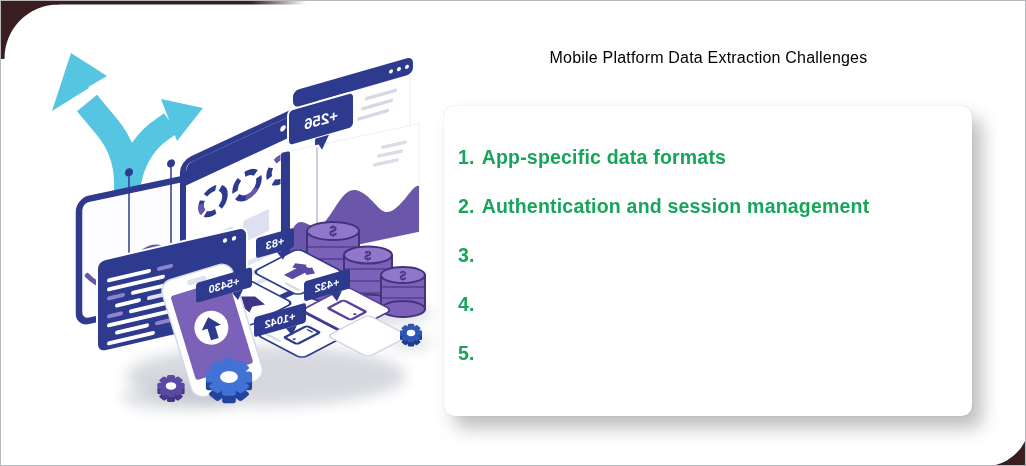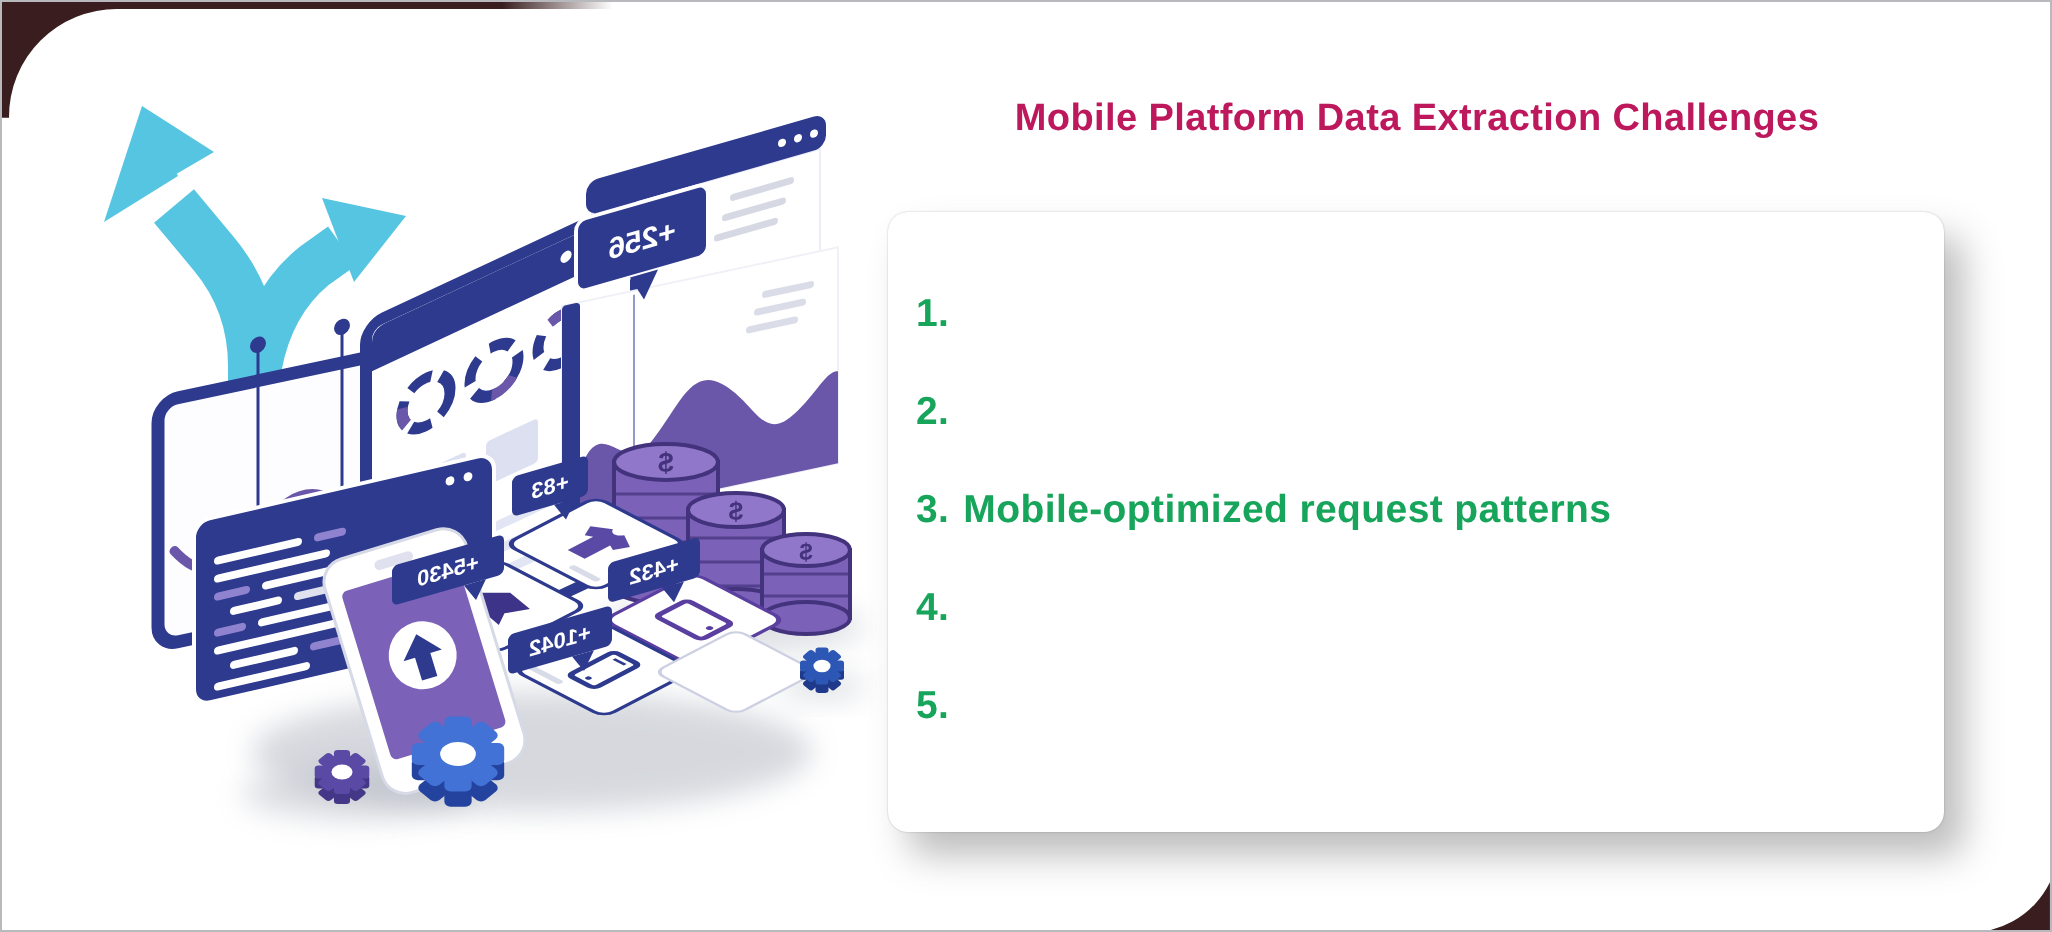--- a/index.html
+++ b/index.html
@@ -5,21 +5,21 @@
   html,body{margin:0;padding:0;background:#ffffff;}
   .stage{
     position:relative;width:1026px;height:466px;overflow:hidden;
     background:#ffffff;box-sizing:border-box;border:1px solid #b7b9bd;
     font-family:"Liberation Sans",sans-serif;
   }
   .frame-svg{position:absolute;inset:0;pointer-events:none;}
   .illu{position:absolute;left:30px;top:30px;width:410px;height:405px;}
   .title{
     position:absolute;left:440px;top:48px;width:535px;height:32px;
-    text-align:center;font-size:19px;font-weight:700;color:#be185d;
+    text-align:center;font-size:16px;font-weight:400;color:#000000;
     letter-spacing:.2px;
   }
   .card{
     position:absolute;left:443px;top:105px;width:528px;height:310px;
     background:#ffffff;border-radius:10px;
     box-shadow:0 0 1px rgba(0,0,0,.25), 10px 12px 18px rgba(110,110,110,.45);
     box-sizing:border-box;padding:40px 10px 0 14px;
   }
   .row{display:flex;align-items:baseline;height:30px;margin-bottom:19px;
     font-size:19.5px;font-weight:600;color:#17a45b;letter-spacing:.2px;}
@@ -255,27 +255,28 @@
       <use href="#gear" fill="#2d57b5"></use>
       <ellipse rx="8.5" ry="7.5" fill="#ffffff"></ellipse>
     </g>
   </svg>
 
   <div class="title">Mobile Platform Data Extraction Challenges</div>
 
   <div class="card">
     <div class="row">
       <span class="num">1.</span>
+      <span>App-specific data formats</span>
     </div>
     <div class="row">
       <span class="num">2.</span>
+      <span>Authentication and session management</span>
     </div>
     <div class="row">
       <span class="num">3.</span>
-      <span>Mobile-optimized request patterns</span>
     </div>
     <div class="row">
       <span class="num">4.</span>
     </div>
     <div class="row">
       <span class="num">5.</span>
     </div>
   </div>
 
   <svg class="frame-svg" viewBox="0 0 1026 466">

